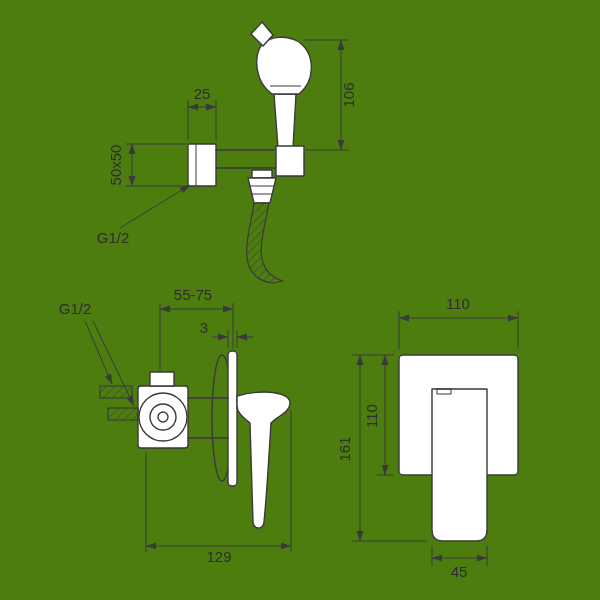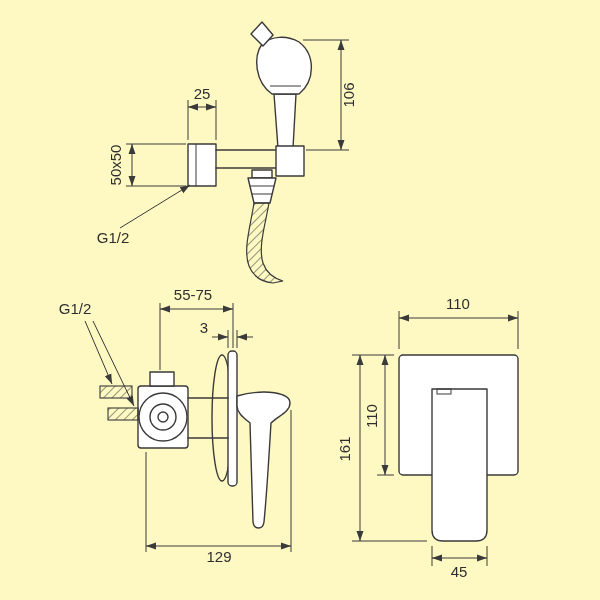--- a/index.html
+++ b/index.html
@@ -1,16 +1,16 @@
 <!DOCTYPE html>
 <html><head>
 <meta charset="utf-8">
 <style>
   html,body{margin:0;padding:0;background:#ffffff;}
-  .canvas{position:relative;width:600px;height:600px;background:#fef9c3;overflow:hidden;}
+  .canvas{position:relative;width:600px;height:600px;background:#4d7c0f;overflow:hidden;}
   svg{display:block;}
   .obj{fill:none;stroke:#3a3a3a;stroke-width:1.4;stroke-linejoin:round;stroke-linecap:round;}
   .objf{fill:#ffffff;stroke:#3a3a3a;stroke-width:1.4;stroke-linejoin:round;stroke-linecap:round;}
   .thin{fill:none;stroke:#3a3a3a;stroke-width:1;}
   .dim{fill:none;stroke:#3a3a3a;stroke-width:1;}
   text{font-family:"Liberation Sans","DejaVu Sans",sans-serif;font-size:15px;fill:#2e2e2e;}
 </style>
 </head>
 <body>
 

